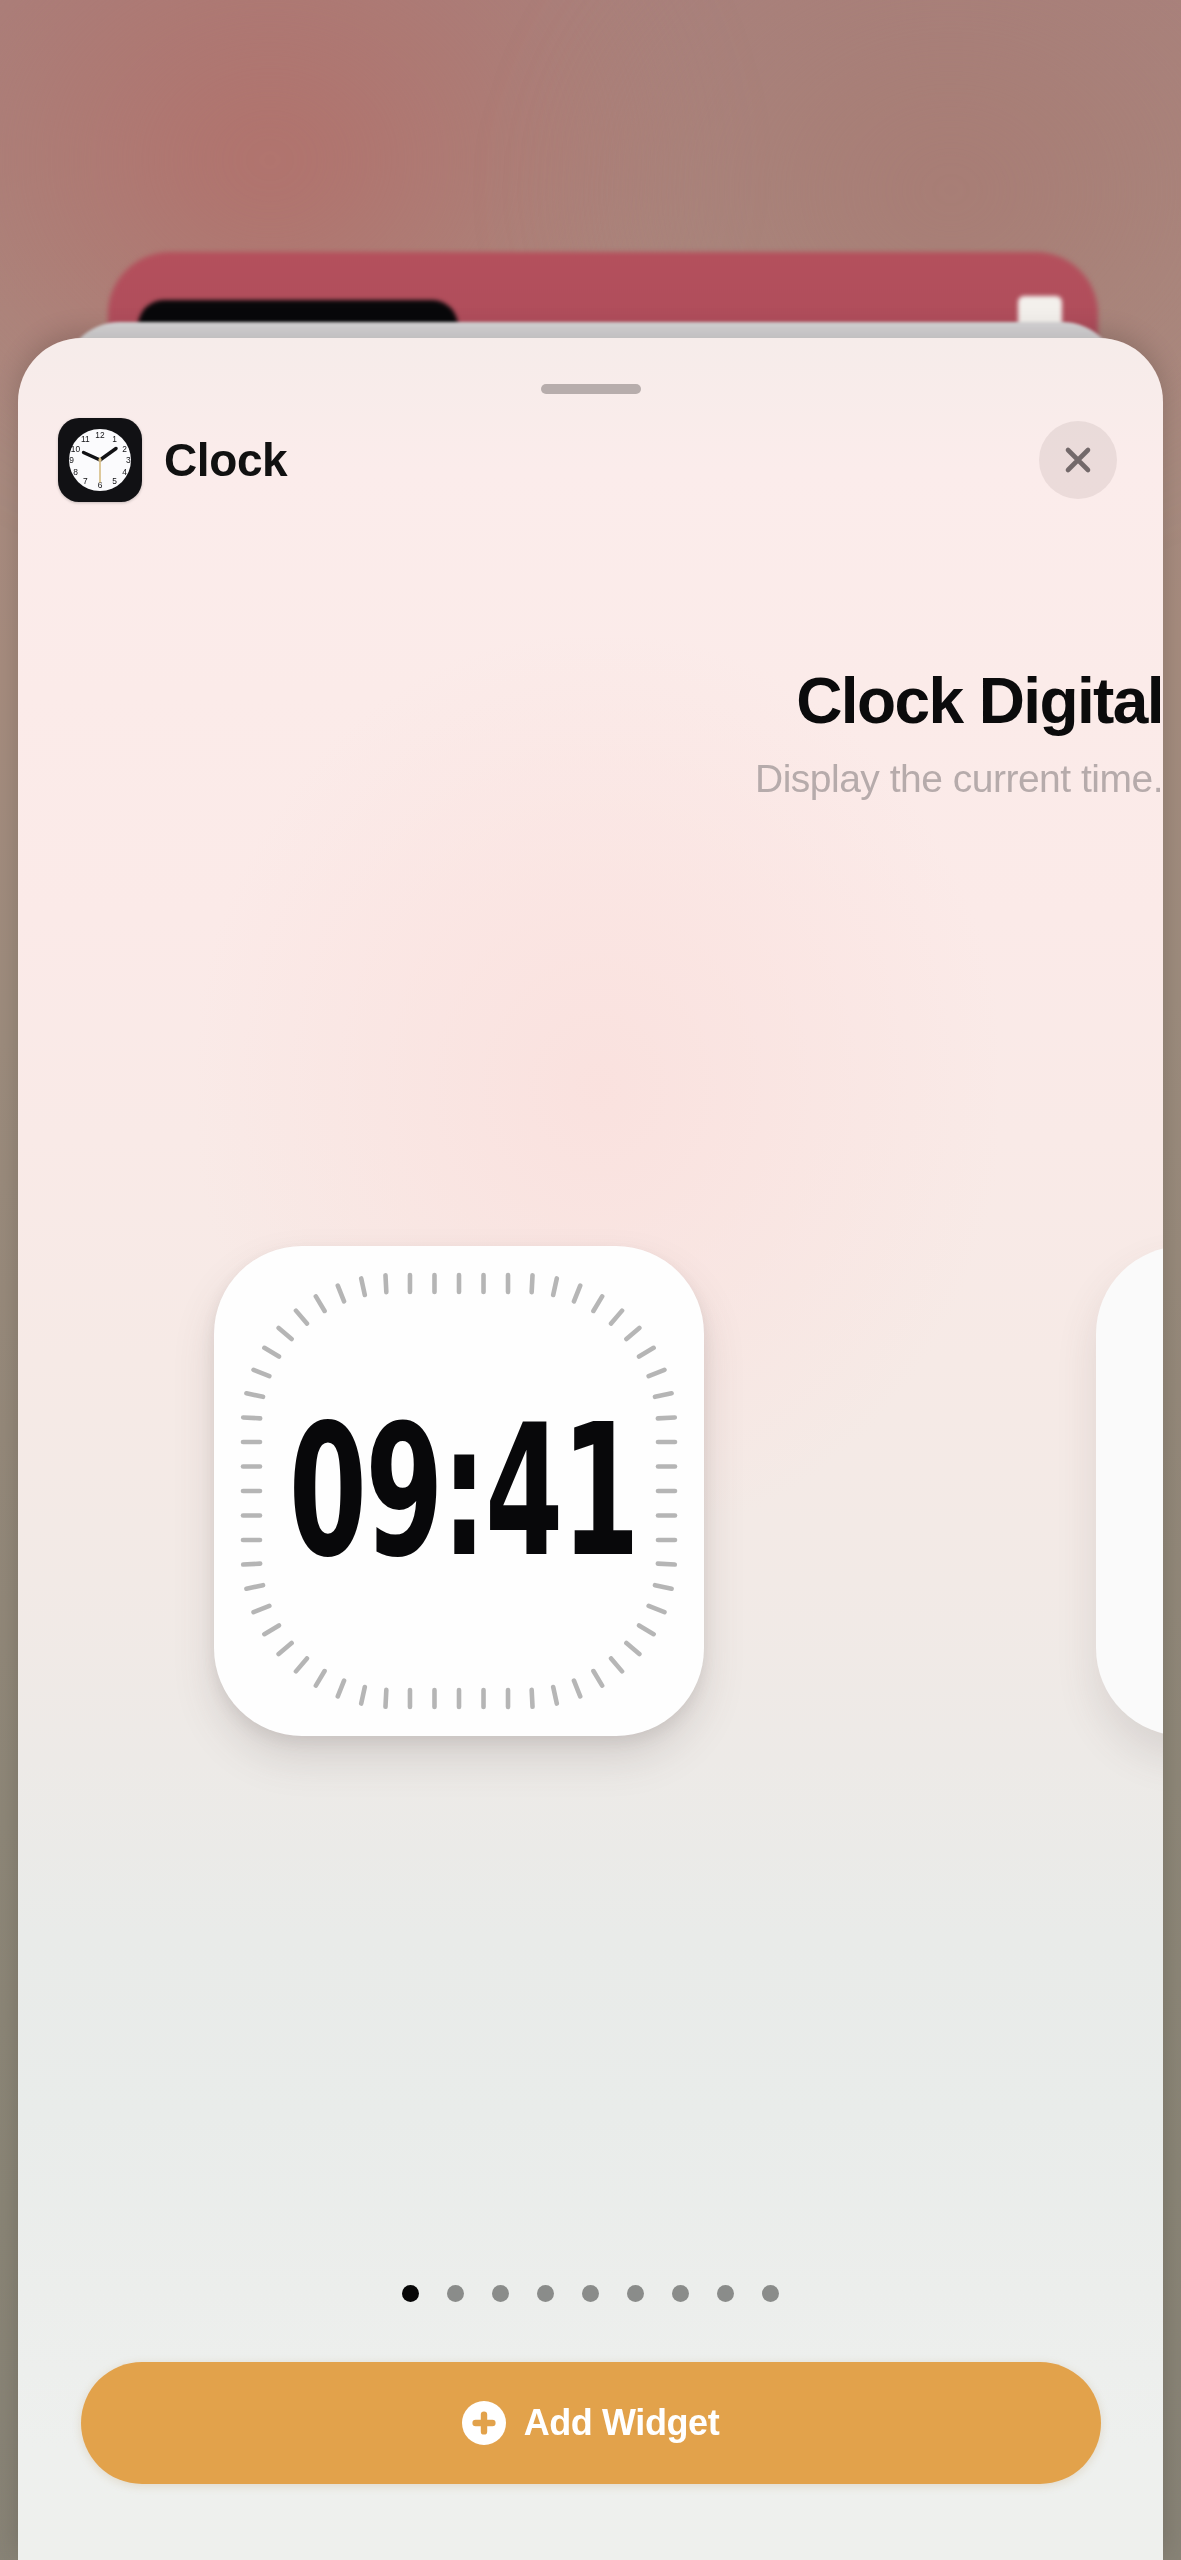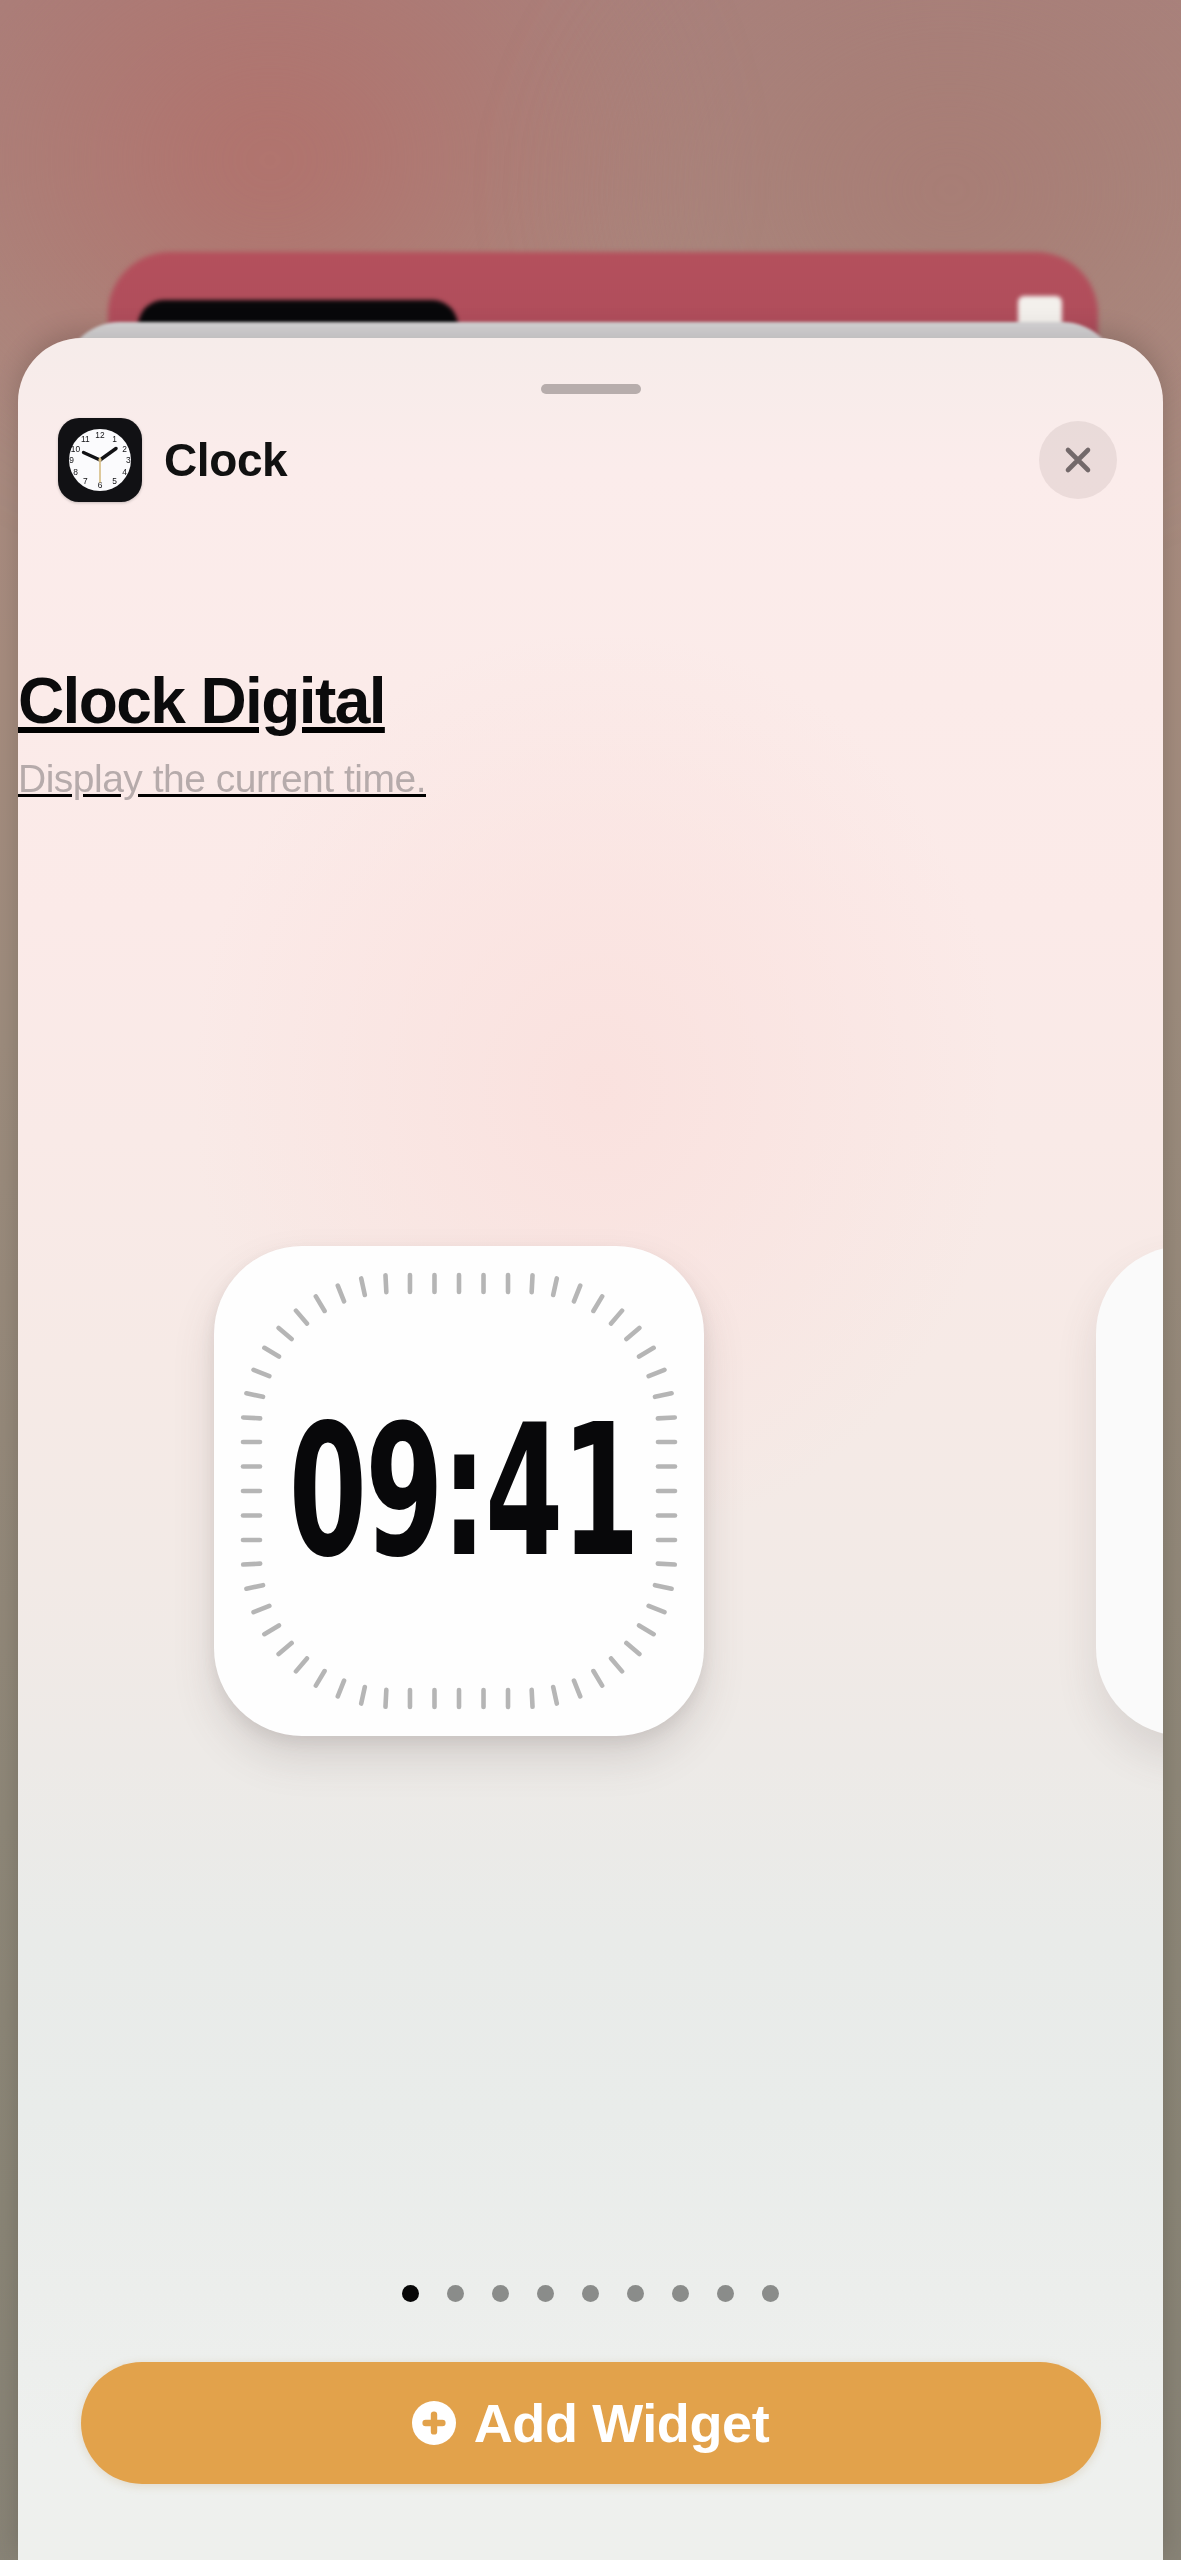--- a/index.html
+++ b/index.html
@@ -147,22 +147,21 @@
     background:rgba(120,100,100,.12);
     display:flex; align-items:center; justify-content:center;
     flex:none;
   }
 
   
   .title-block {
     position:absolute;
     left:0; top:330px;
     width:100%;
-    text-align:left;
-    text-decoration:underline;
+    text-align:right;
   }
   .widget-title {
     font-size:64px;
     font-weight:700;
     color:#0b0b0c;
     letter-spacing:-1.6px;
     line-height:1.05;
   }
   .widget-subtitle {
     margin-top:22px;
@@ -245,21 +244,21 @@
   }
   .add-btn .plus-icon {
     width:44px; height:44px;
     border-radius:50%;
     background:#fff;
     display:flex; align-items:center; justify-content:center;
     flex:none;
   }
   .add-btn .plus-icon svg { display:block; }
   .add-btn .label {
-    font-size:54px;
+    font-size:36px;
     font-weight:700;
     color:#fff;
     letter-spacing:-.4px;
   }
 </style>
 </head>
 <body>
 
 <div id="backdrop">
   <div class="glow-tl"></div>

